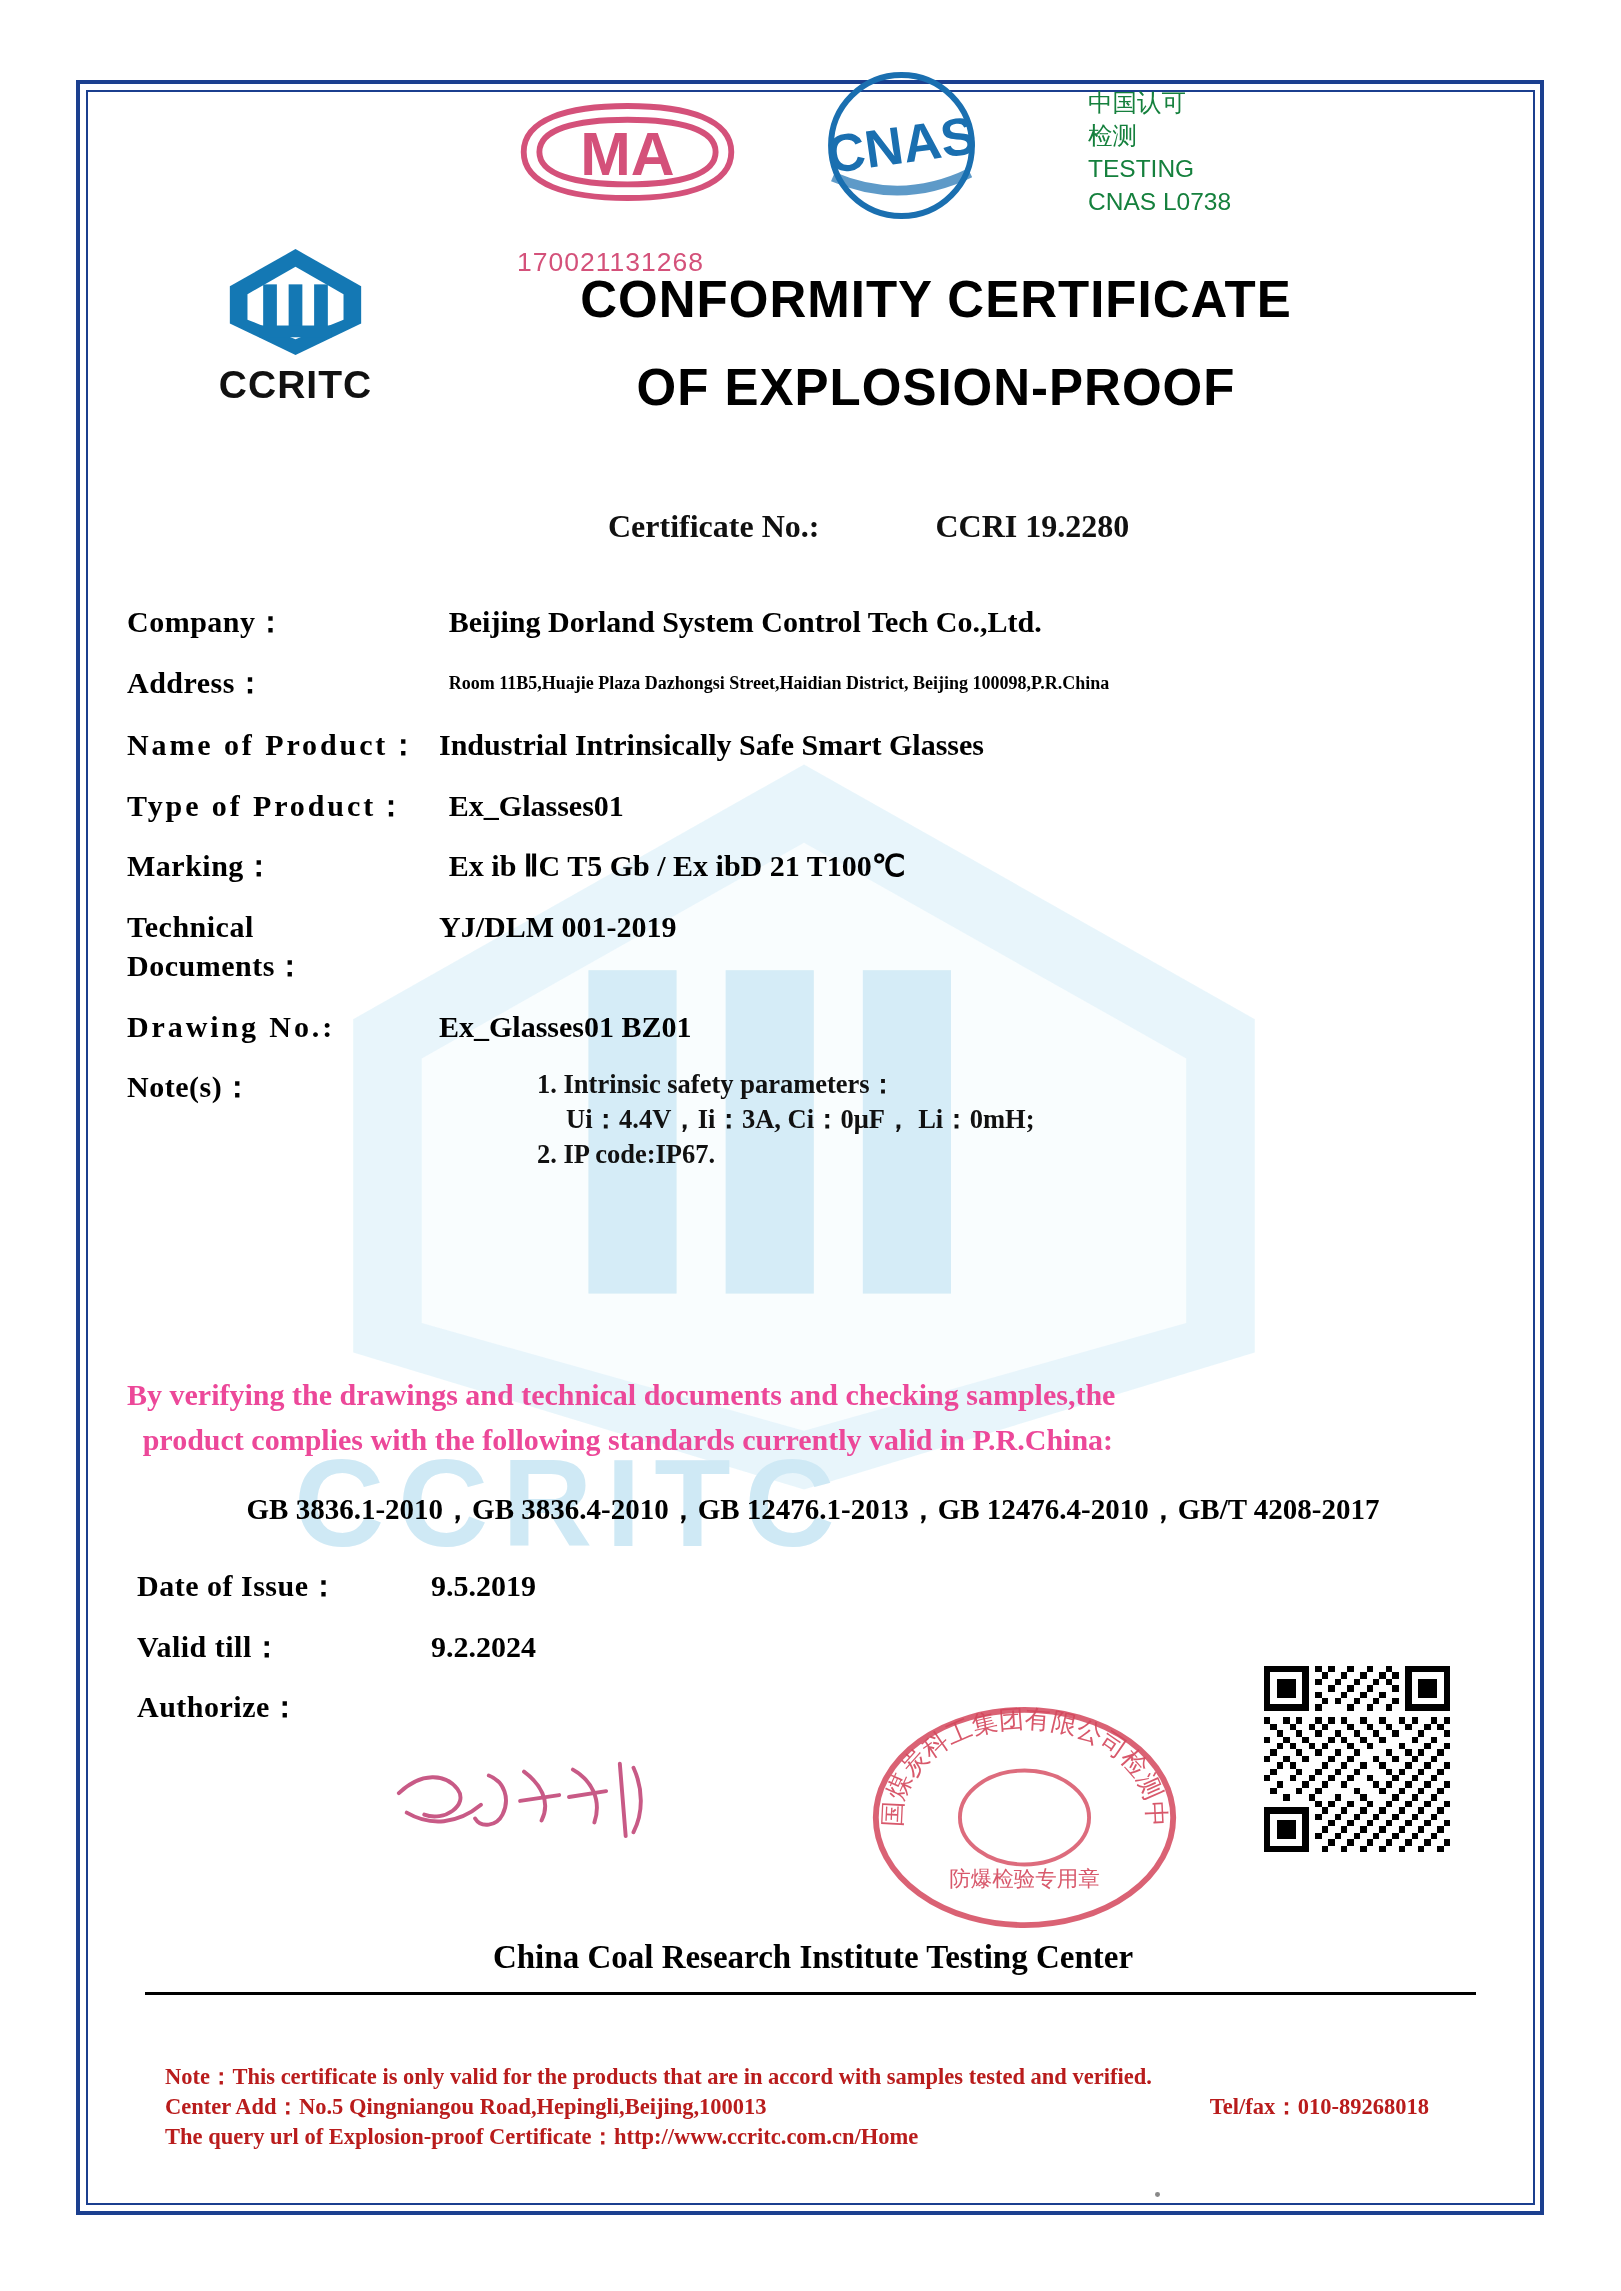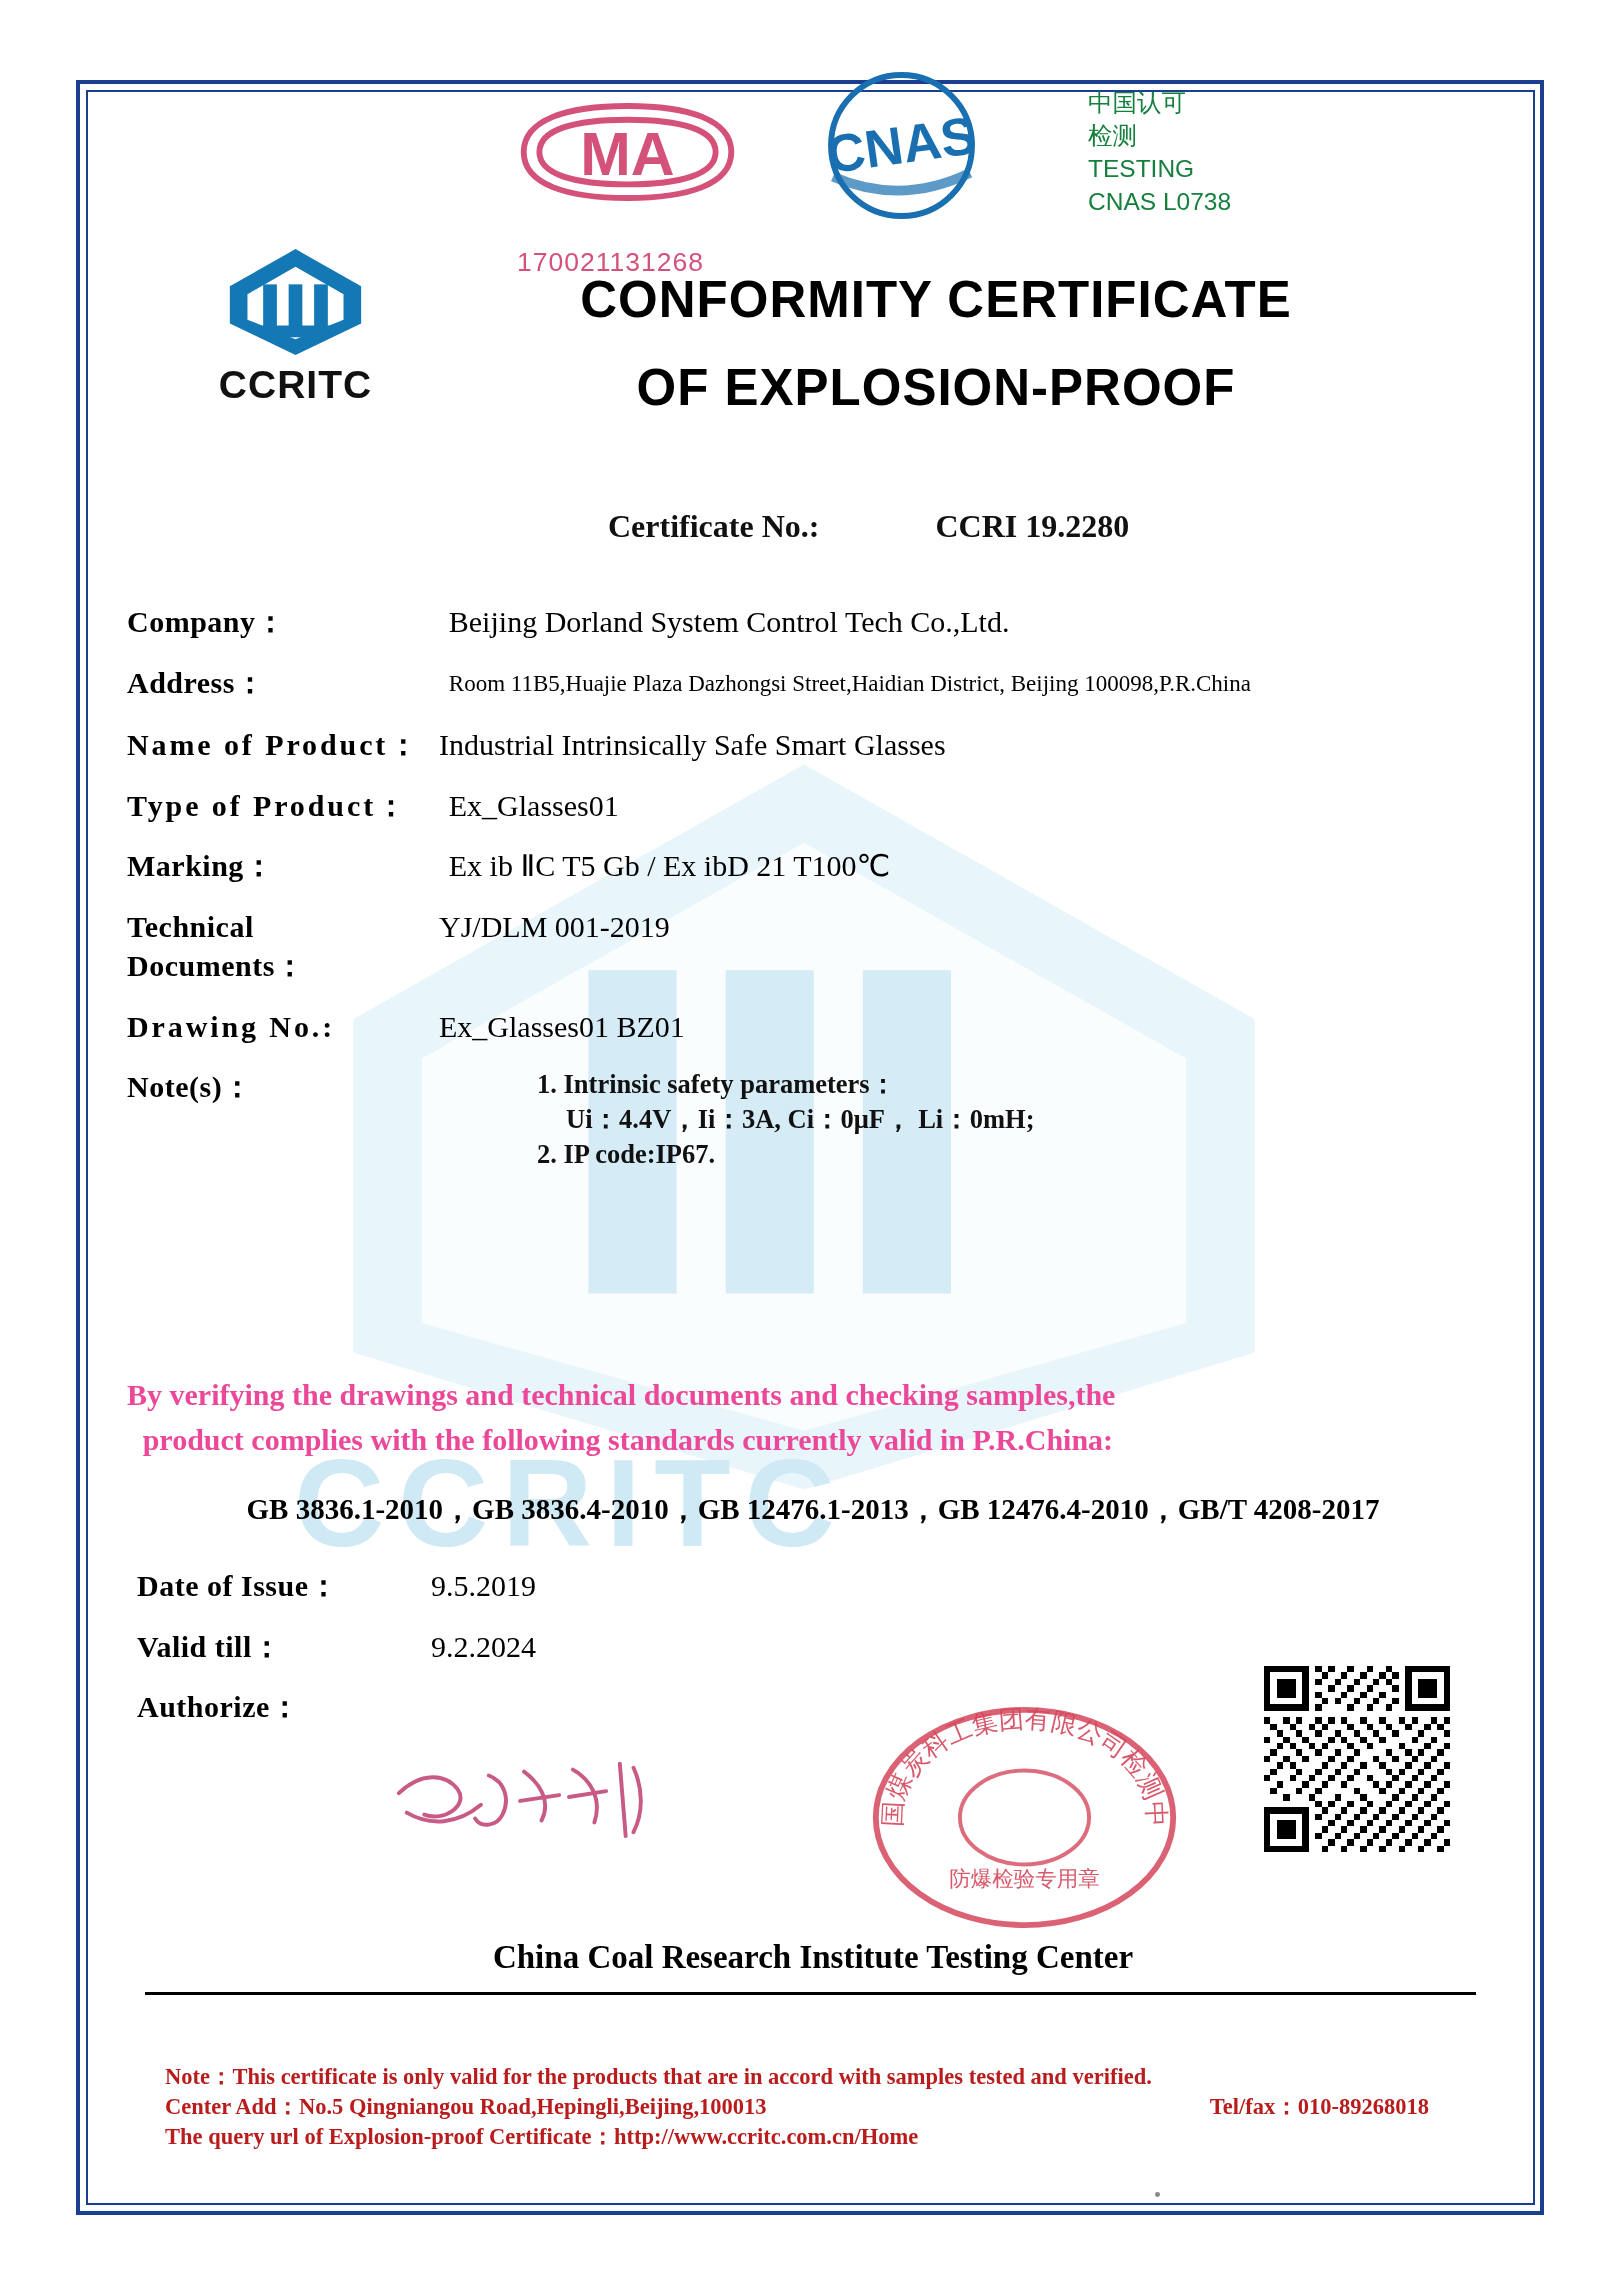--- a/index.html
+++ b/index.html
@@ -157,28 +157,28 @@
   .row .label {
     width: 312px;
     flex: 0 0 312px;
     font-weight: bold;
     font-size: 30px;
     letter-spacing: 0.5px;
     color: #000;
     line-height: 39px;
   }
   .row .value {
-    font-weight: normal;
+    font-weight: bold;
     font-size: 30px;
     color: #000;
     line-height: 39px;
   }
   .row.spaced .label { letter-spacing: 2.9px; }
   .row .value.addr {
-    font-size: 23px;
+    font-size: 18px;
     line-height: 41px;
     padding-left: 9.8px;
   }
   .row .value.indent { padding-left: 9.8px; }
 
   .notes-value {
     font-weight: bold;
     font-size: 26.5px;
     line-height: 35px;
     padding-left: 98px;

